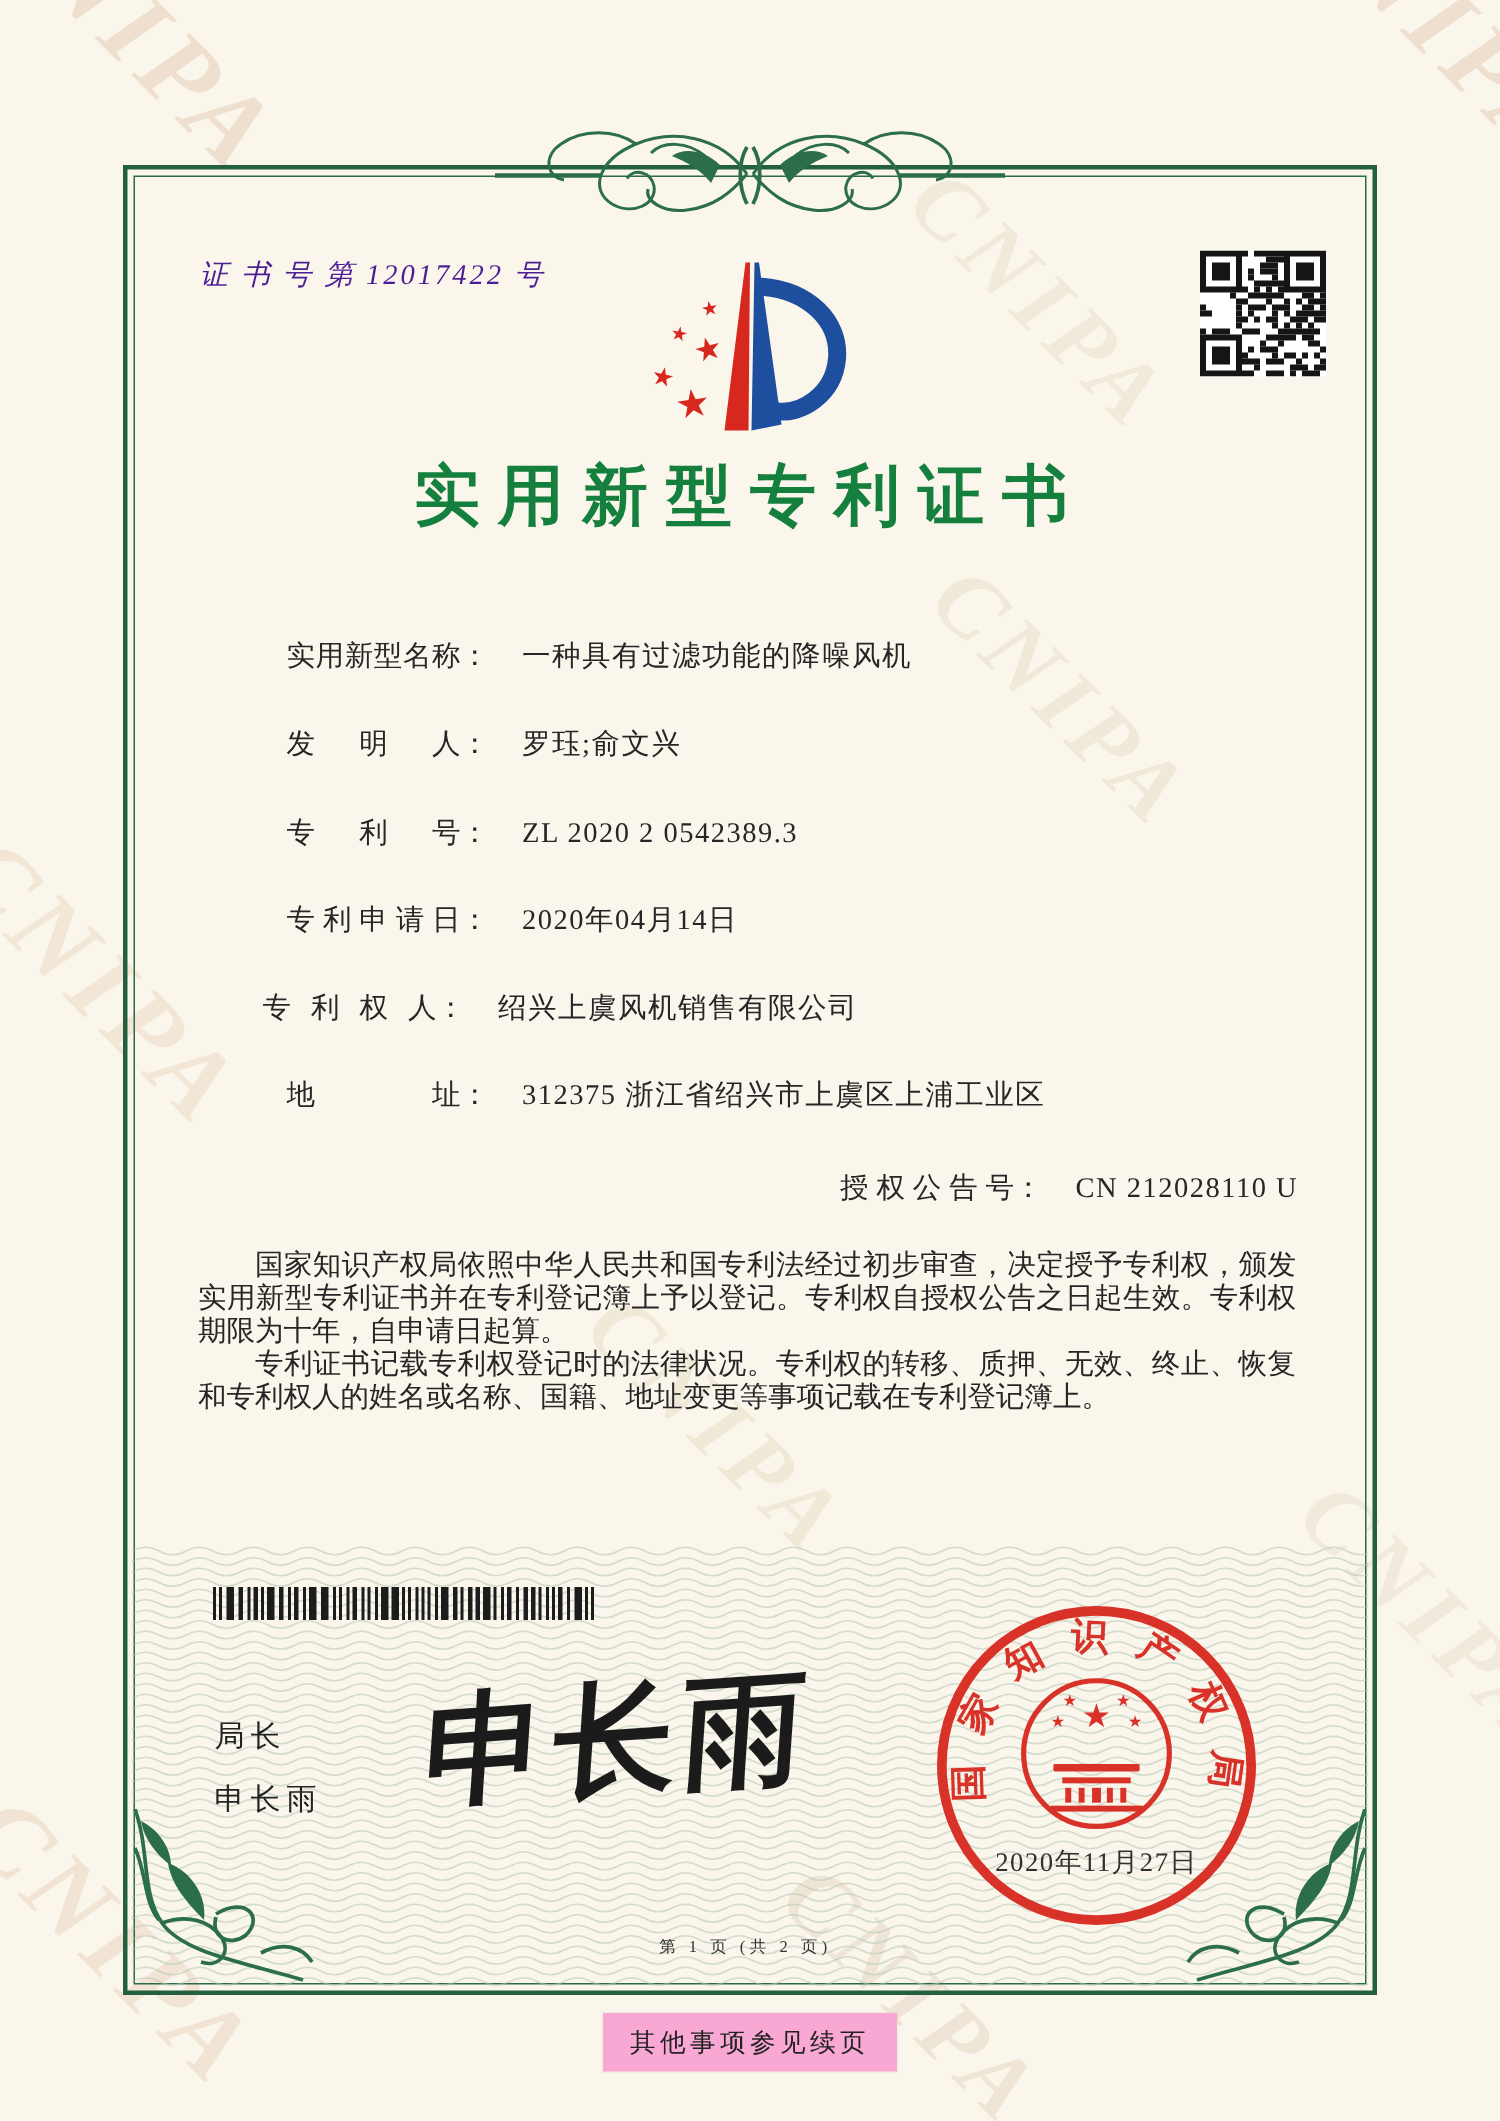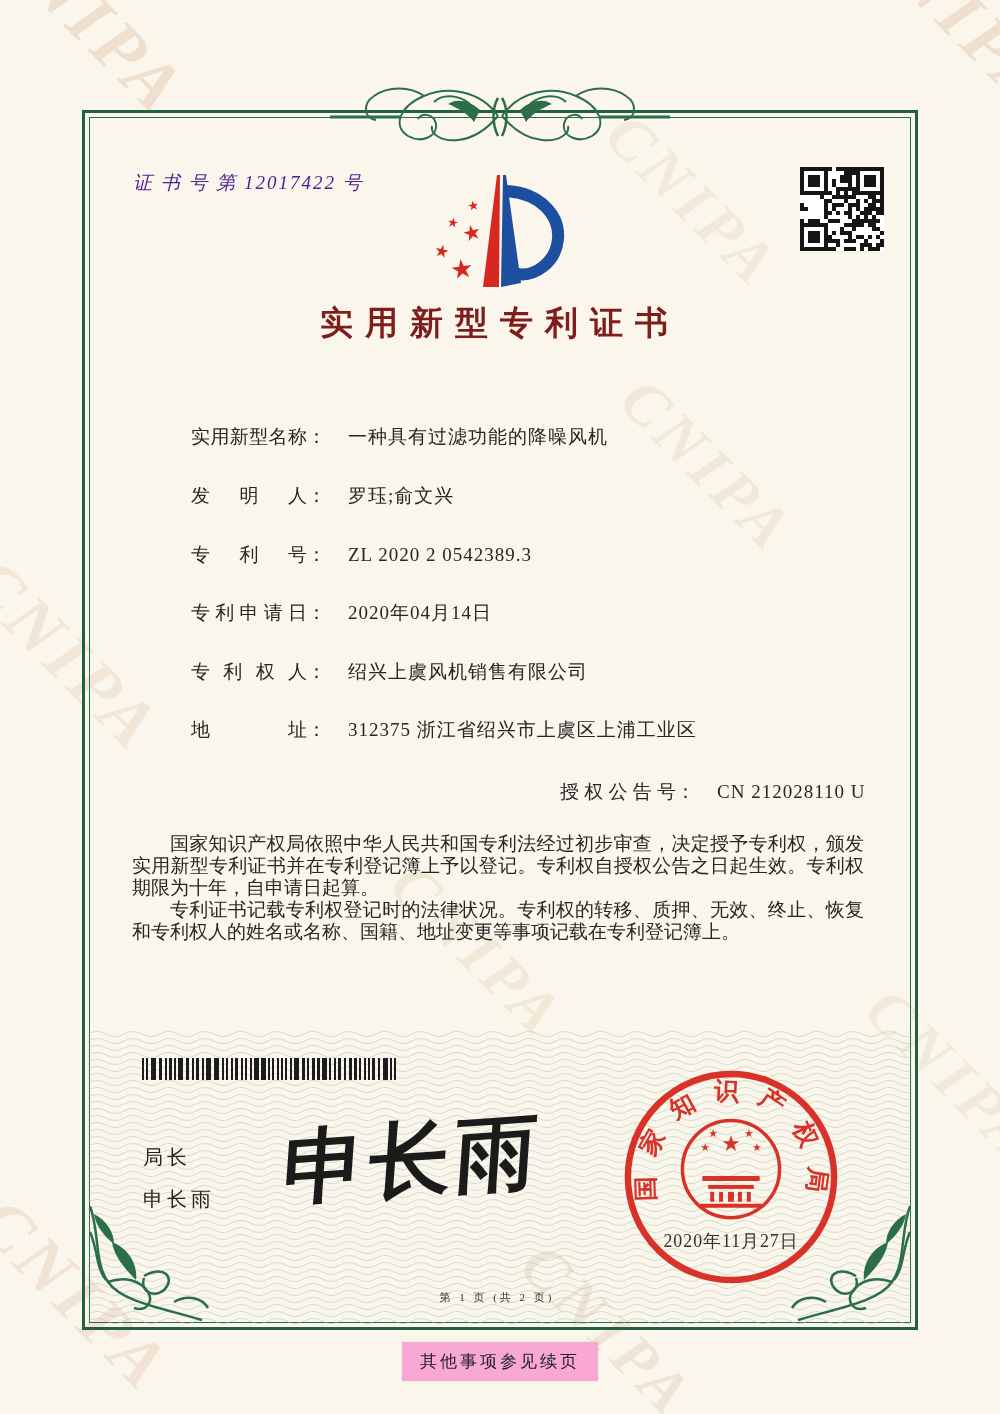--- a/index.html
+++ b/index.html
@@ -16,22 +16,22 @@
   .frame-inner{position:absolute;left:4px;top:4px;right:4px;bottom:4px;
          border:1px solid #2a6a47;}
   .ornament{position:absolute;z-index:2;}
 
   
   .waves{position:absolute;left:88px;top:1030px;z-index:1;}
 
   
   .abs{position:absolute;z-index:3;}
   .cert-no{left:133px;top:170px;font-size:19px;letter-spacing:2px;color:#4c1d95;font-style:italic;}
-  .title{left:0;top:301px;width:1000px;text-align:center;font-size:33px;
-         font-weight:600;letter-spacing:12px;color:#7f1d1d;}
+  .title{left:0;top:301px;width:1000px;text-align:center;font-size:44px;
+         font-weight:600;letter-spacing:12px;color:#15803d;}
   .row{font-size:19px;color:#262626;white-space:nowrap;}
   .flabel{display:inline-block;width:116px;text-align:justify;text-align-last:justify;vertical-align:bottom;margin-left:48px;}
   .colon{display:inline-block;}
   .fvalue{display:inline-block;margin-left:22px;letter-spacing:1px;}
   .bodytext{left:132px;top:833px;width:732px;font-size:19px;line-height:22px;
             text-align:justify;color:#262626;z-index:3;position:absolute;}
   .bodytext p{margin:0;text-indent:2em;}
   .signer{font-size:20px;color:#222;letter-spacing:4px;}
   .autograph{left:283px;top:1106px;font-size:82px;font-weight:bold;color:#1b1b1b;
              letter-spacing:4px;transform:rotate(-4deg) skewX(-8deg);}
@@ -328,21 +328,21 @@
   </div>
   <div class="abs row" style="left:143px;top:483px">
     <span class="flabel">发明人</span><span class="colon">：</span><span class="fvalue">罗珏;俞文兴</span>
   </div>
   <div class="abs row" style="left:143px;top:542px">
     <span class="flabel">专利号</span><span class="colon">：</span><span class="fvalue">ZL 2020 2 0542389.3</span>
   </div>
   <div class="abs row" style="left:143px;top:600px">
     <span class="flabel">专利申请日</span><span class="colon">：</span><span class="fvalue">2020年04月14日</span>
   </div>
-  <div class="abs row" style="left:143px;top:659px">
+  <div class="abs row" style="left:127px;top:659px">
     <span class="flabel">专利权人</span><span class="colon">：</span><span class="fvalue">绍兴上虞风机销售有限公司</span>
   </div>
   <div class="abs row" style="left:143px;top:717px">
     <span class="flabel">地址</span><span class="colon">：</span><span class="fvalue">312375 浙江省绍兴市上虞区上浦工业区</span>
   </div>
   <div class="abs row" style="left:512px;top:779px">
     <span class="flabel">授权公告号</span><span class="colon">：</span><span class="fvalue">CN 212028110 U</span>
   </div>
 
   <div class="bodytext">

